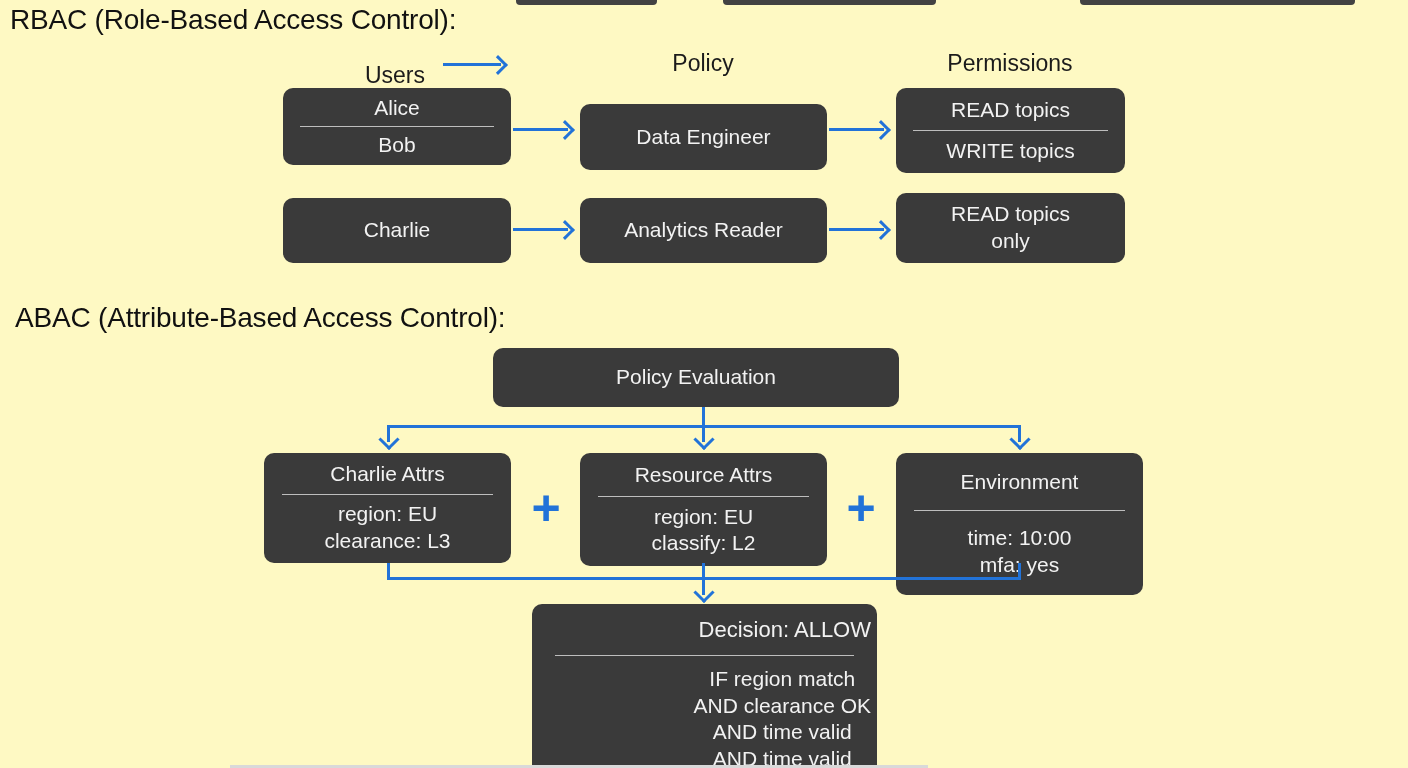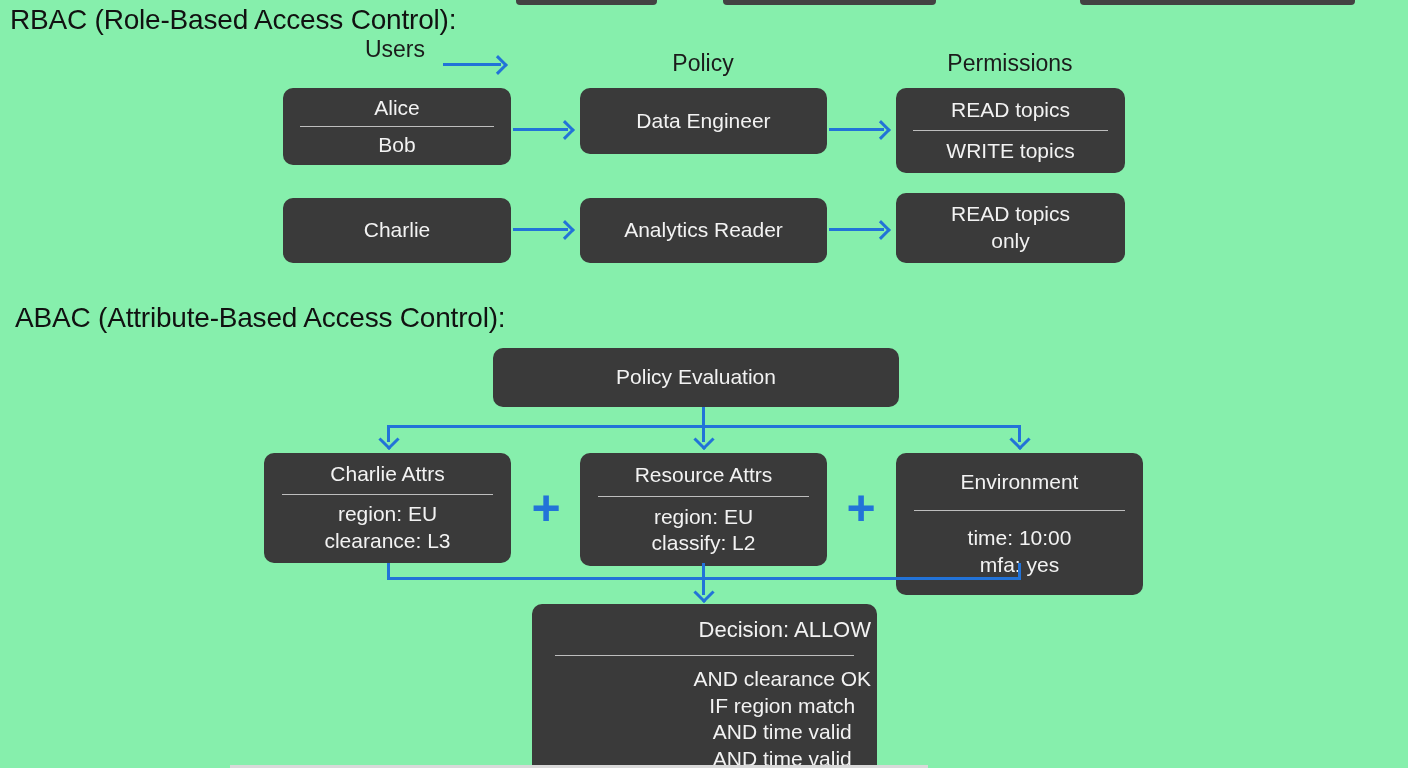--- a/index.html
+++ b/index.html
@@ -6,21 +6,21 @@
     --accent-blue:#2273d8;
     --box-bg:#3a3a3a;
     --box-text:#f2f2f2;
     --box-divider:#bdbdbd;
     --heading-text:#111111;
     --fragment-gray:#424242;
     --bottom-strip:#d9d9d9;
   }
   html,body{margin:0;padding:0;background:#ffffff;}
   .stage{
-    position:relative;width:1408px;height:768px;background:#86efac;overflow:hidden;
+    position:relative;width:1408px;height:768px;background:#fef9c3;overflow:hidden;
     font-family:"Liberation Sans",sans-serif;
   }
   .heading{
     position:absolute;font-size:28px;font-weight:500;color:var(--heading-text,#111);
     letter-spacing:-0.2px;white-space:nowrap;
   }
   .col-label{
     position:absolute;font-size:23px;color:#1b1b1b;text-align:center;white-space:nowrap;
   }
   .node{
@@ -62,32 +62,32 @@
 <body>
 
 <div class="stage">
 
   <div class="top-fragment" style="left:516px;width:141px;"></div>
   <div class="top-fragment" style="left:723px;width:213px;"></div>
   <div class="top-fragment" style="left:1080px;width:275px;"></div>
 
   <div class="heading" style="left:10px;top:4px;">RBAC (Role-Based Access Control):</div>
 
-  <div class="col-label" style="left:340px;top:36px;width:110px;">Users</div>
+  <div class="col-label" style="left:340px;top:62px;width:110px;">Users</div>
   <div class="hbar arrow-r" style="left:443px;top:63px;width:58px;"></div>
   <div class="col-label" style="left:643px;top:50px;width:120px;">Policy</div>
   <div class="col-label" style="left:940px;top:50px;width:140px;">Permissions</div>
 
   <div class="node" style="left:283px;top:88px;width:228px;height:77px;">
     <div class="line">Alice</div>
     <div class="divider"></div>
     <div class="line">Bob</div>
   </div>
   <div class="hbar arrow-r" style="left:513px;top:128px;width:55px;"></div>
-  <div class="node" style="left:580px;top:88px;width:247px;height:66px;">
+  <div class="node" style="left:580px;top:104px;width:247px;height:66px;">
     <div class="line">Data Engineer</div>
   </div>
   <div class="hbar arrow-r" style="left:829px;top:128px;width:55px;"></div>
   <div class="node" style="left:896px;top:88px;width:229px;height:85px;">
     <div class="line">READ topics</div>
     <div class="divider"></div>
     <div class="line">WRITE topics</div>
   </div>
 
   <div class="node" style="left:283px;top:198px;width:228px;height:65px;">
@@ -147,22 +147,22 @@
   <div class="vbar" style="left:387px;top:563px;height:17px;"></div>
   <div class="vbar" style="left:702px;top:563px;height:17px;"></div>
   <div class="vbar" style="left:1018px;top:563px;height:17px;"></div>
   <div class="hbar" style="left:387px;top:577px;width:634px;"></div>
   <div class="vbar arrow-d" style="left:702px;top:577px;height:18px;"></div>
 
   <div class="node" style="left:532px;top:604px;width:345px;height:181px;align-items:flex-end;">
     <div class="title" style="font-size:22px;">Decision: ALLOW</div>
     <div class="divider"></div>
     <div class="body" style="line-height:1.17;">
+      <div class="line">IF region match</div>
       <div class="line">AND clearance OK</div>
-      <div class="line">IF region match</div>
       <div class="line">AND time valid</div>
       <div class="line">AND time valid</div>
     </div>
   </div>
 
   <div class="bottom-strip" style="left:230px;top:765px;width:698px;height:3px;"></div>
 
 </div>
 
 </body></html>

